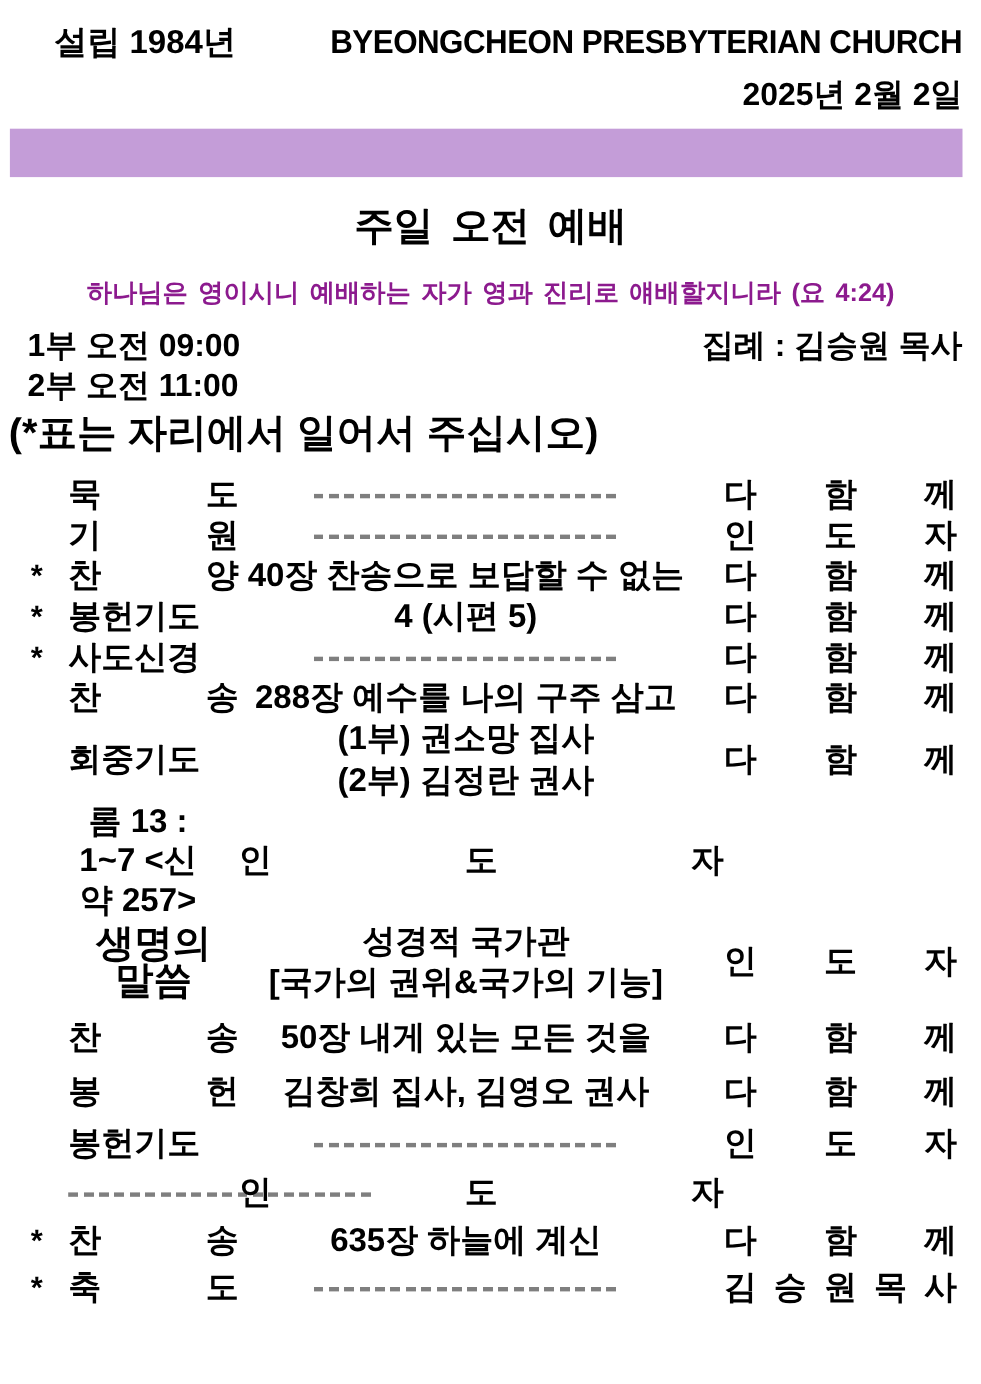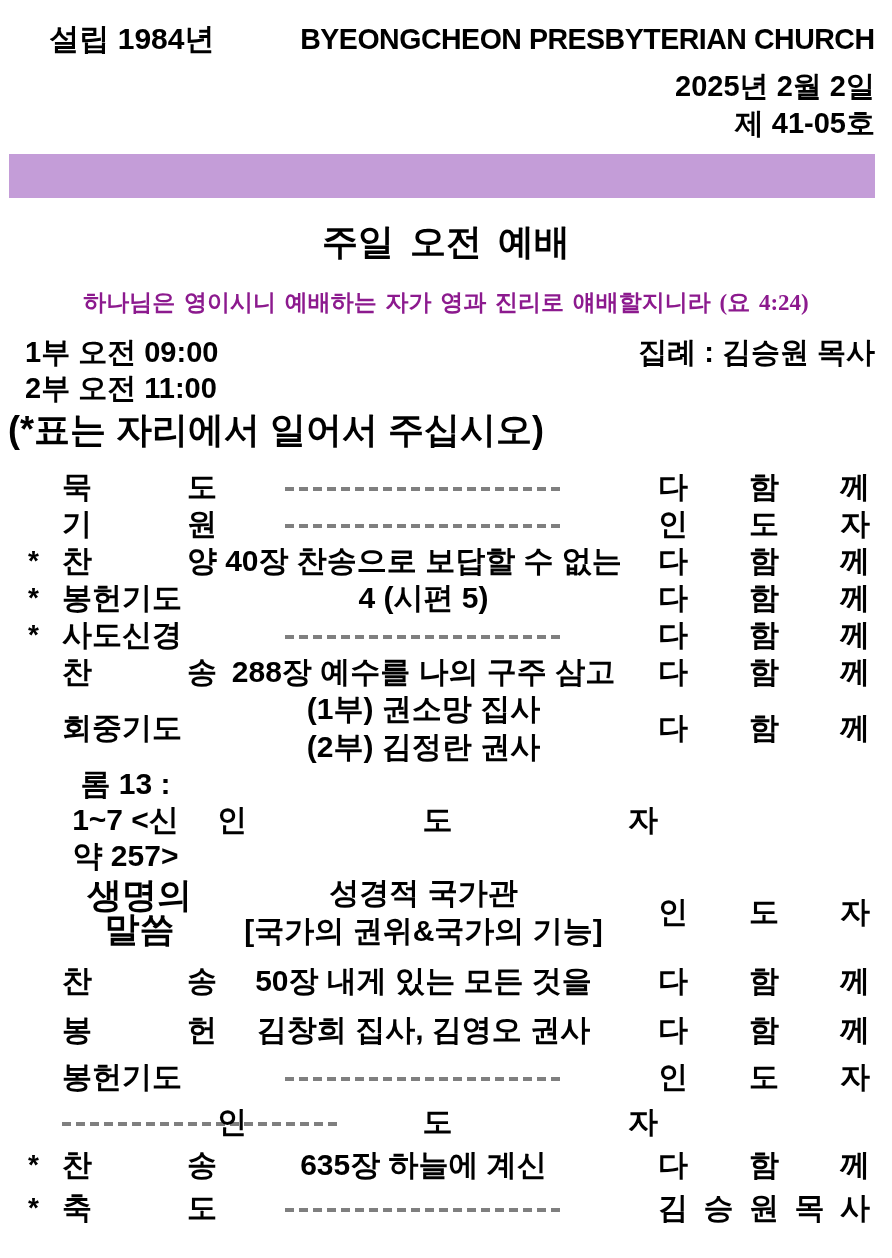--- a/index.html
+++ b/index.html
@@ -27,21 +27,21 @@
     gap: 56px; font-size: 30px; line-height: 38px; margin-bottom: 10px;
   }
   .church-name { display: inline-block; transform: scaleX(0.95); transform-origin: right center; letter-spacing: -0.5px; }
   .h-line2, .h-line3 { font-size: 29px; line-height: 37px; }
 
   
   .accent-bar { height: 44px; margin: 12px 17px 0 9px; background: var(--accent-bar); }
 
   
   .title { margin: 22px 0 0 0; text-align: center; font-size: 36px; line-height: 44px; word-spacing: 6px; }
-  .verse { margin: 24px 0 0 0; text-align: center; font-size: 23px; line-height: 30px; color: var(--verse-text); word-spacing: 3px; font-family: Liberation Serif, serif; }
+  .verse { margin: 24px 0 0 0; text-align: center; font-size: 23px; line-height: 30px; color: var(--verse-text); word-spacing: 3px; }
 
   
   .schedule { margin-top: 16px; font-size: 29px; line-height: 36px; }
   .sched-row1 { display: flex; justify-content: space-between; padding: 0 17px 0 25px; }
   .sched-row2 { padding-left: 25px; }
   .note { padding-left: 8px; margin-top: 4px; font-size: 36px; line-height: 40px; }
 
   
   .order { margin-top: 18px; }
   .row {
@@ -72,21 +72,20 @@
 <body>
 
 <div class="page">
 
   <header class="header">
     <div class="h-line1">
       <span>설립 1984년</span>
       <span class="church-name">BYEONGCHEON PRESBYTERIAN CHURCH</span>
     </div>
     <div class="h-line2">2025년 2월 2일</div>
-    <div class="h-line3">제 41-05호</div>
   </header>
 
   <div class="accent-bar"></div>
 
   <h1 class="title">주일 오전 예배</h1>
 
   <p class="verse">하나님은 영이시니 예배하는 자가 영과 진리로 얘배할지니라 (요 4:24)</p>
 
   <div class="schedule">
     <div class="sched-row1">

